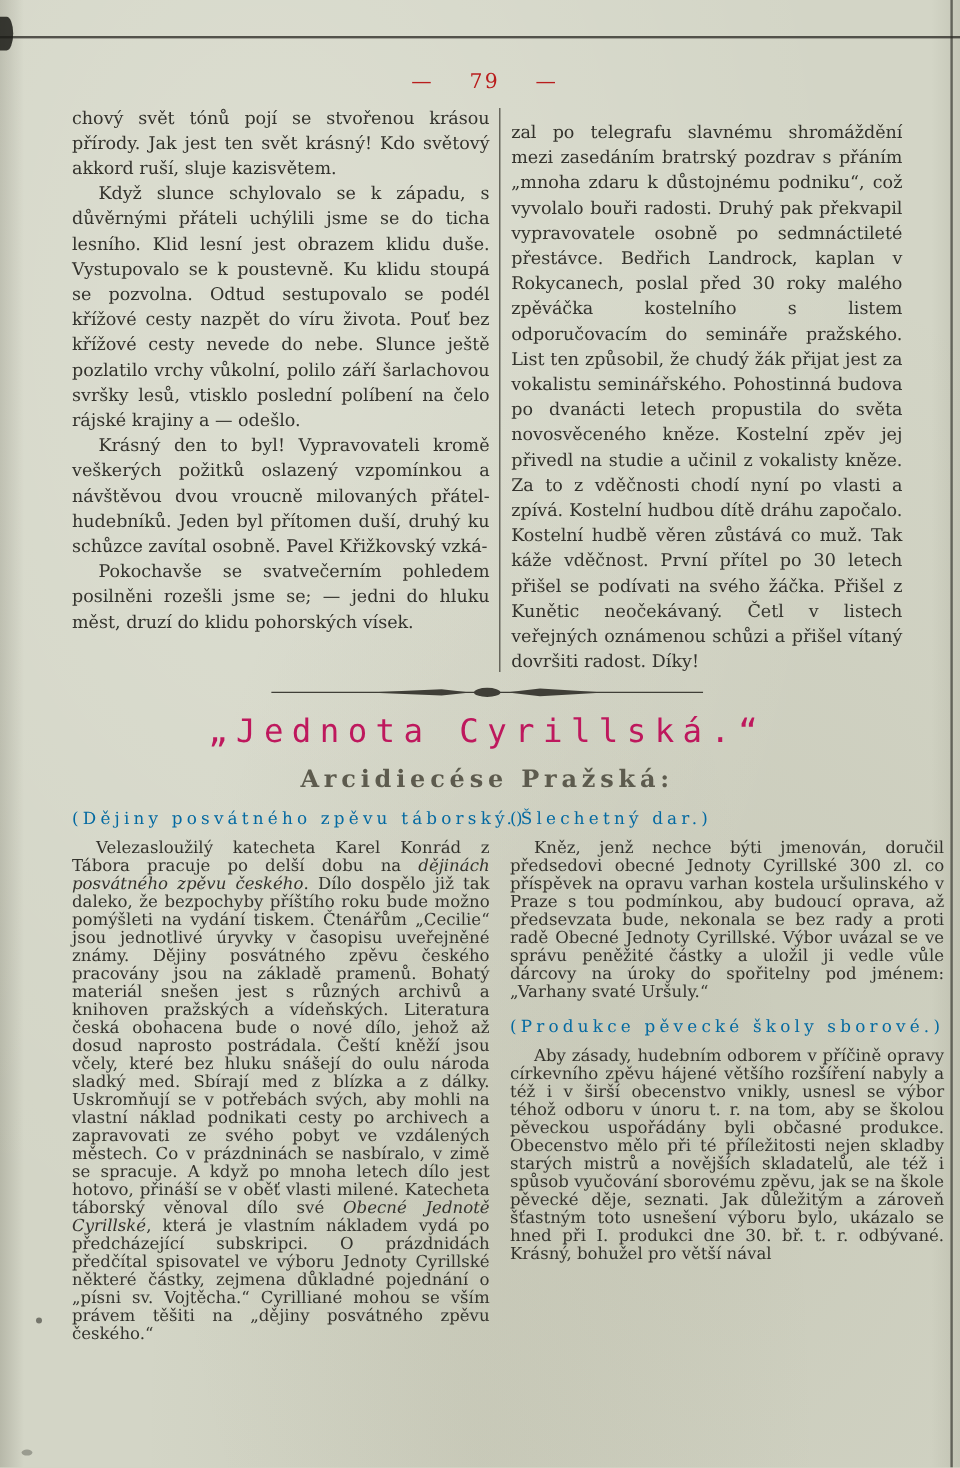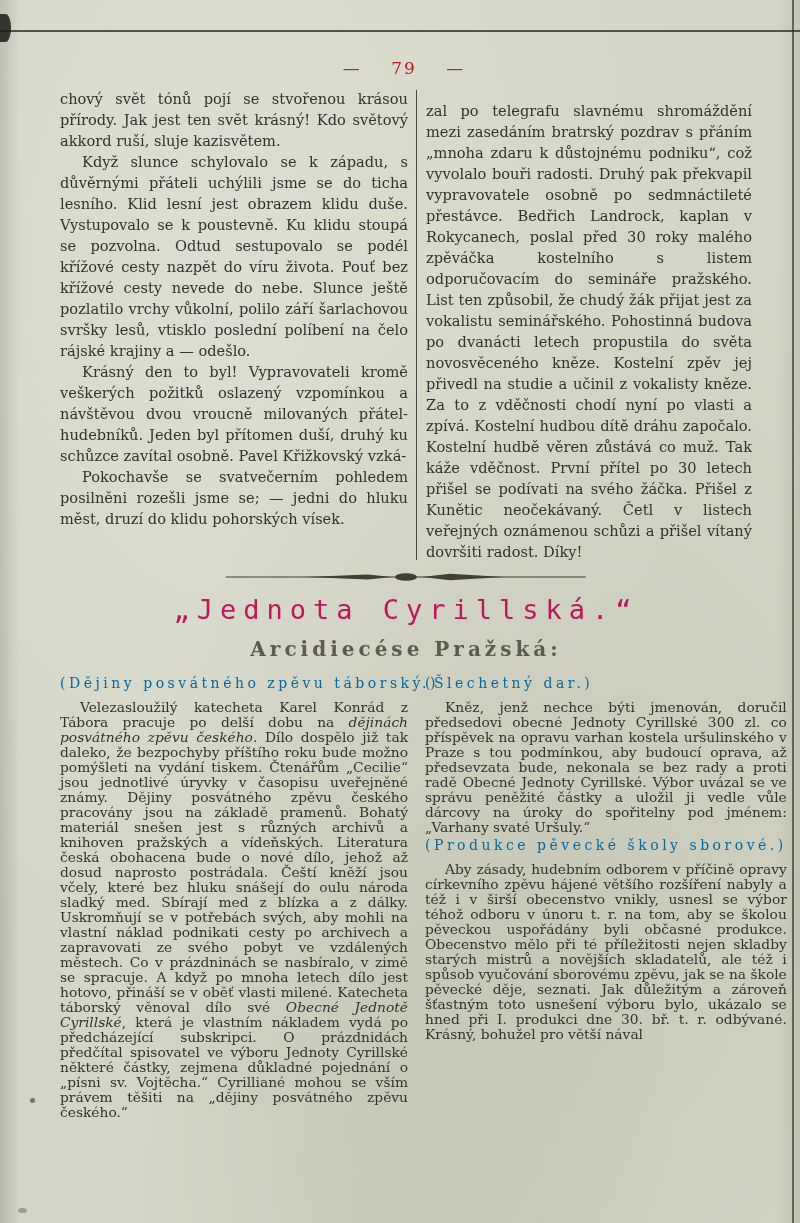--- a/index.html
+++ b/index.html
@@ -70,21 +70,21 @@
 
   .article-heading {
     font-family: "Liberation Sans", sans-serif;
     font-weight: bold; font-size: 16.5px; text-align: center;
     color: #2e2d28; margin: 2px 0 9px;
   }
   .spaced-heading {
     font-size: 14px; letter-spacing: 3.5px; text-align: left;
     margin: 0 0 9px; color: #0369a1; white-space: nowrap;
   }
-  .spaced-heading.second { margin-top: 2px; }
+  .spaced-heading.second { margin-top: 13px; }
 </style>
 </head>
 <body>
 
 <div class="paper-shade"></div>
 <div class="top-rule"></div>
 <div class="right-rule"></div>
 <div class="corner-blob"></div>
 <div class="speck s1"></div>
 <div class="speck s2"></div>

